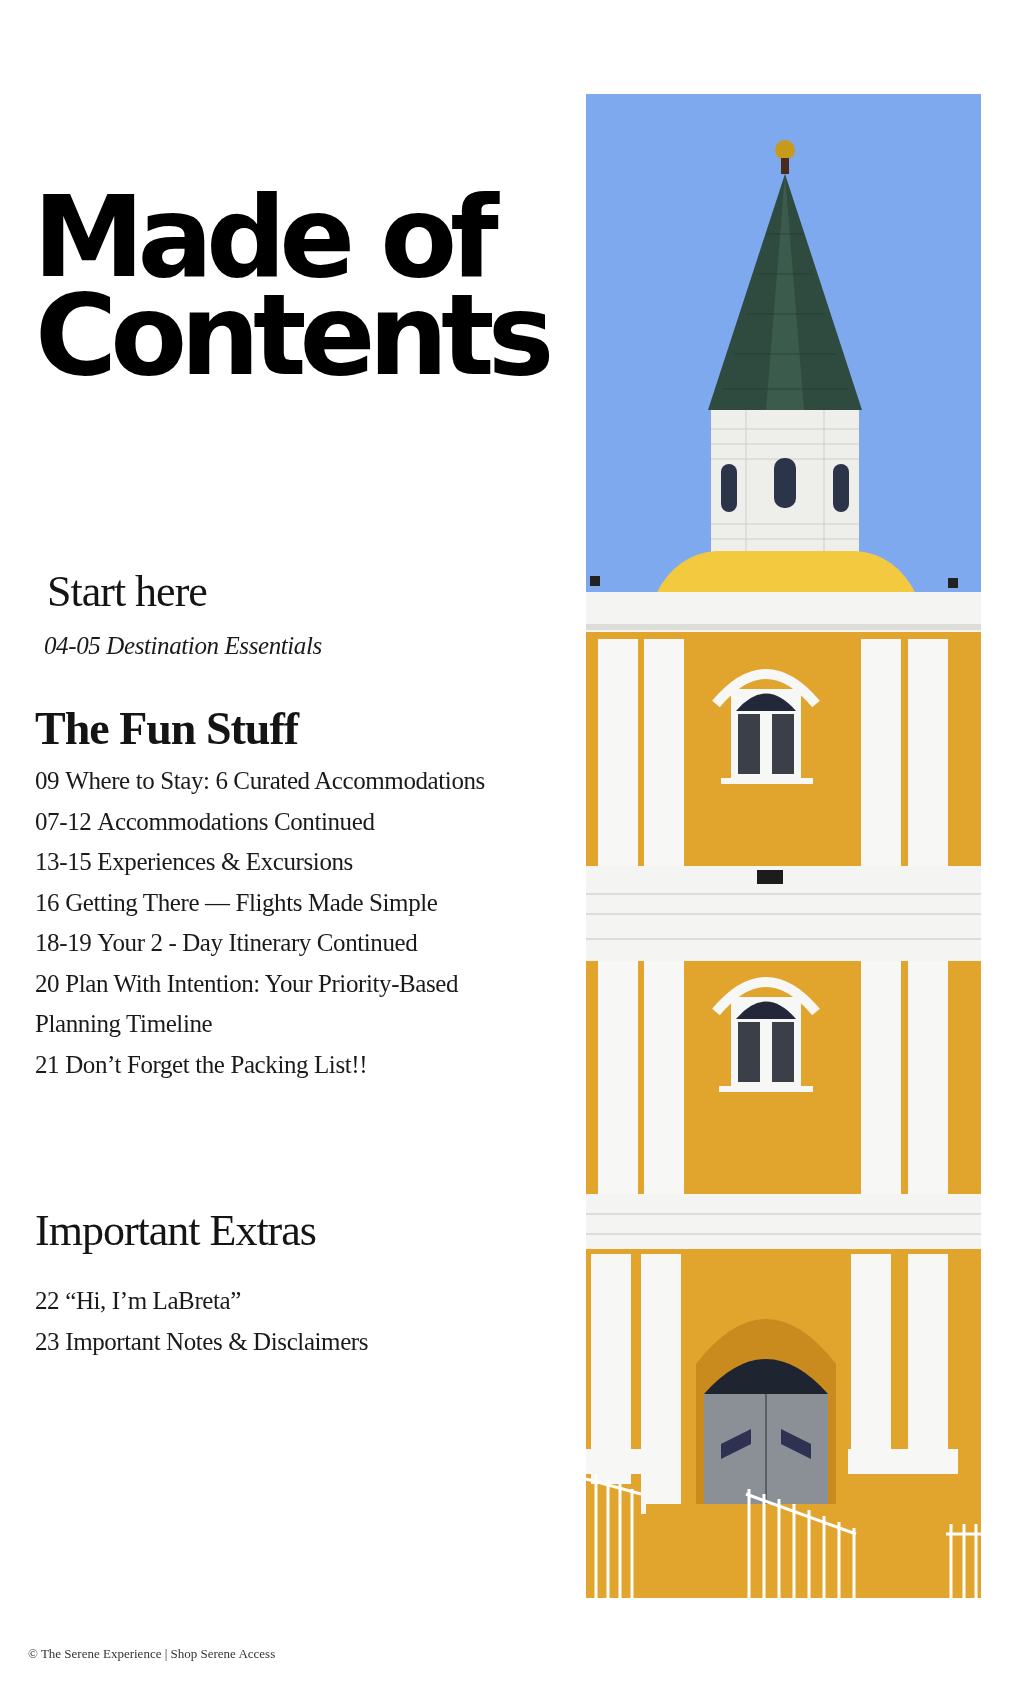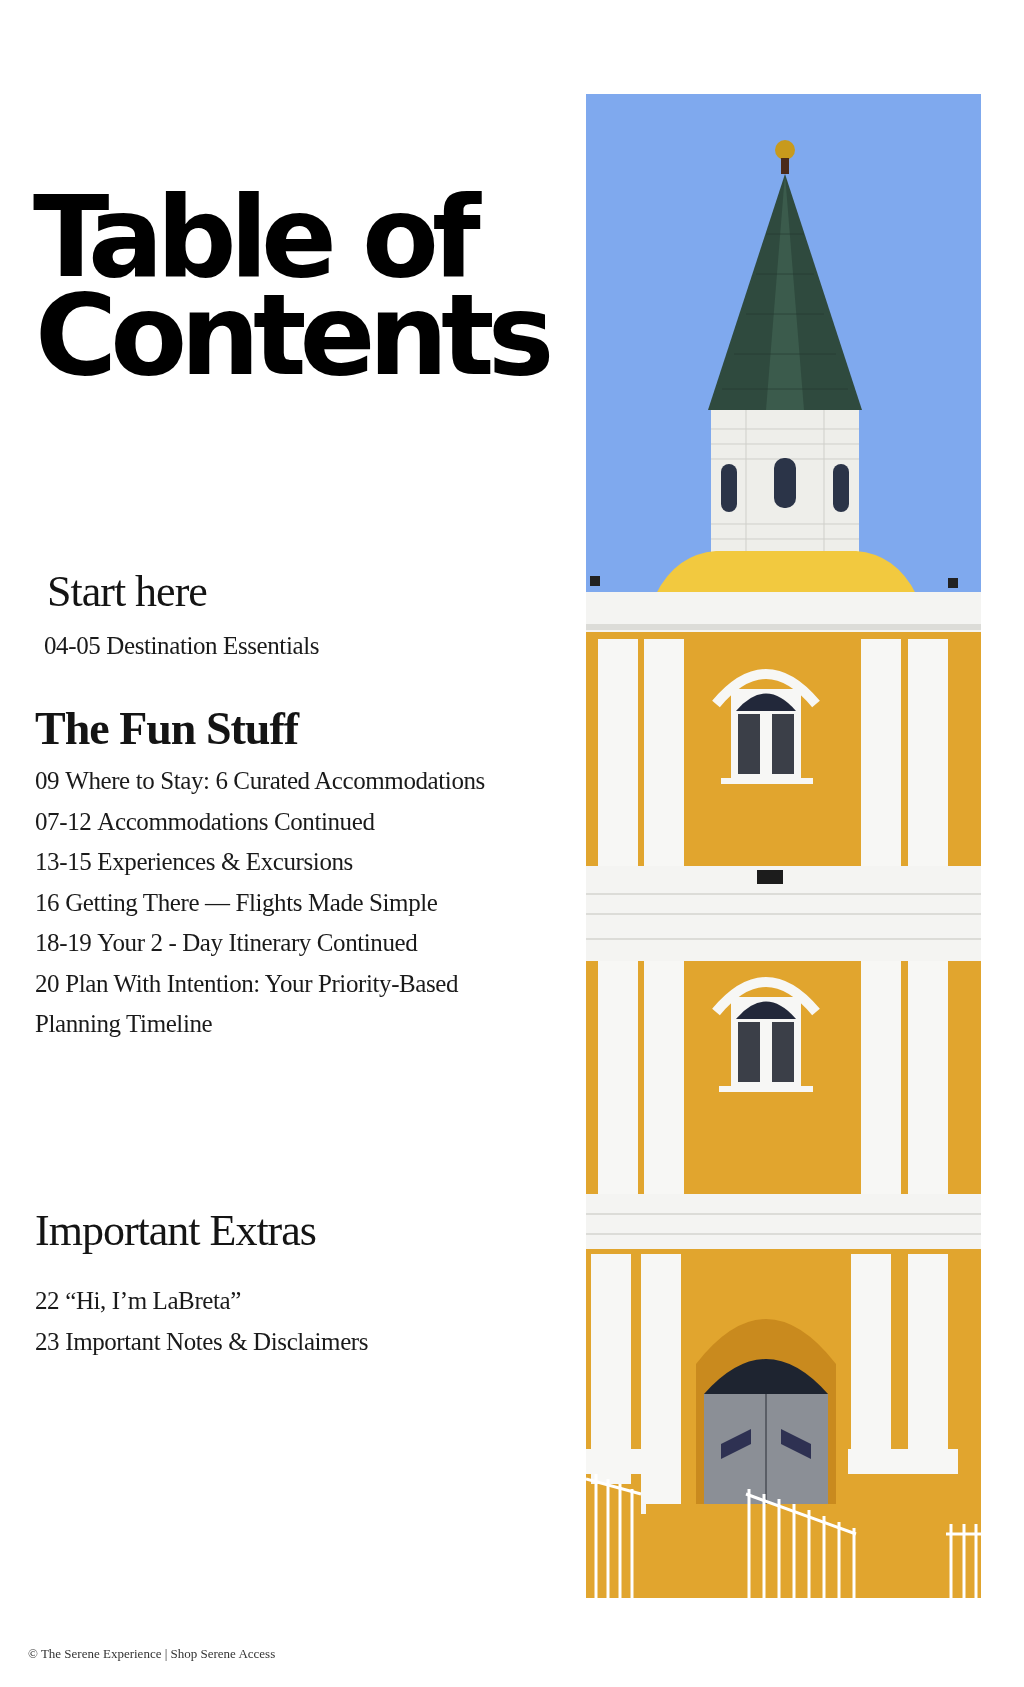--- a/index.html
+++ b/index.html
@@ -72,38 +72,39 @@
       top: 1646px;
       font-size: 13px;
       color: #333;
       font-family: "Liberation Serif", "DejaVu Serif", serif;
     }
   </style>
 </head>
 <body>
 
 <h1 class="title">
-  <span>Table of</span>
+  <span>Made of</span>
   <span class="line2">Contents</span>
 </h1>
 
 <h2 class="section-heading" style="left:47px; top:566px; font-size:44px;">Start here</h2>
-<ul class="entries" style="left:44px; top:626px;">
+<ul class="entries" style="left:44px; top:626px;font-style:italic;">
   <li><span class="num">04-05</span><span>Destination Essentials</span></li>
 </ul>
 
 <h2 class="section-heading" style="left:35px; top:702px; font-size:46px;font-weight:bold;">The Fun Stuff</h2>
 <ul class="entries" style="left:35px; top:761px;">
   <li><span class="num">09</span><span>Where to Stay:  6 Curated Accommodations</span></li>
   <li><span class="num">07-12</span><span>Accommodations Continued</span></li>
   <li><span class="num">13-15</span><span>Experiences &amp; Excursions</span></li>
   <li><span class="num">16</span><span>Getting There — Flights Made Simple</span></li>
   <li><span class="num">18-19</span><span>Your 2 - Day Itinerary Continued</span></li>
   <li><span class="num">20</span><span>Plan With Intention: Your Priority-Based</span></li>
   <li><span>Planning Timeline</span></li>
+  <li><span class="num">21</span><span>Don’t Forget the Packing List!!</span></li>
 </ul>
 
 <h2 class="section-heading" style="left:35px; top:1205px; font-size:44px;">Important Extras</h2>
 <ul class="entries" style="left:35px; top:1281px;">
   <li><span class="num">22</span><span>“Hi, I’m LaBreta”</span></li>
   <li><span class="num">23</span><span>Important Notes &amp; Disclaimers</span></li>
 </ul>
 
 <div class="photo" aria-label="Yellow colonial church with white pillars and green spire against blue sky">
   <svg width="395" height="1504" viewBox="0 0 395 1504" xmlns="http://www.w3.org/2000/svg">

